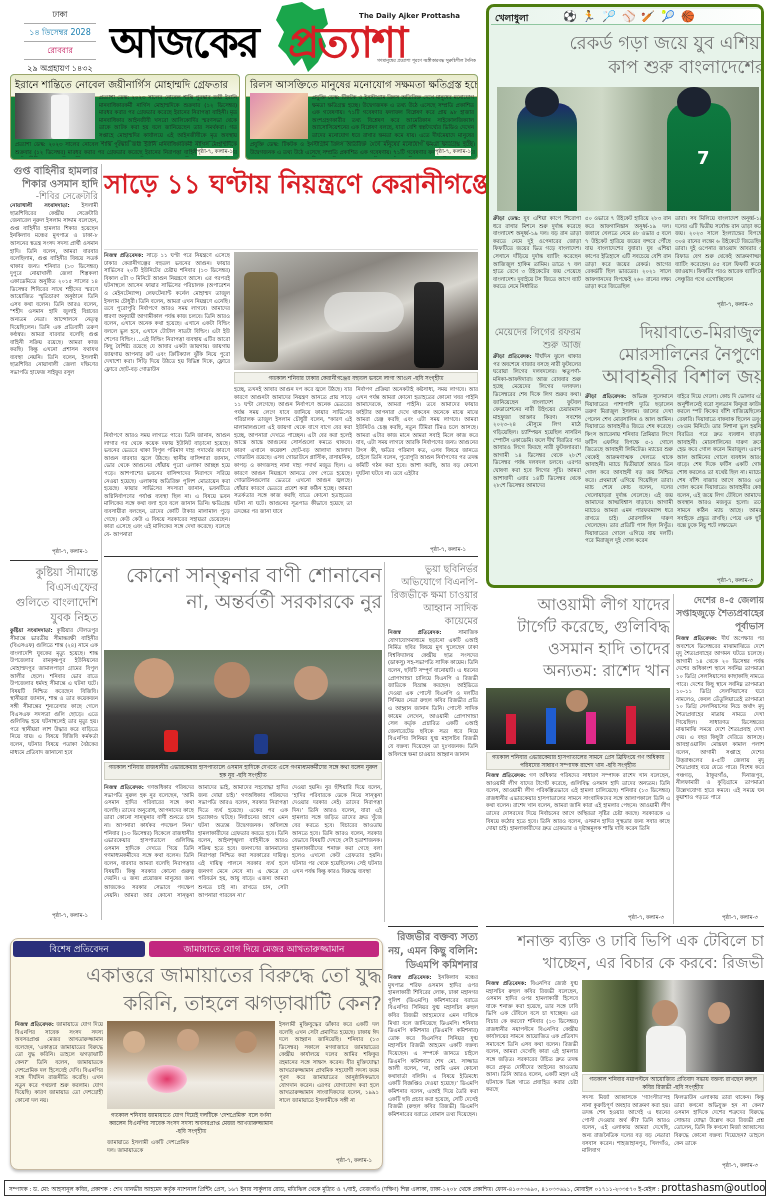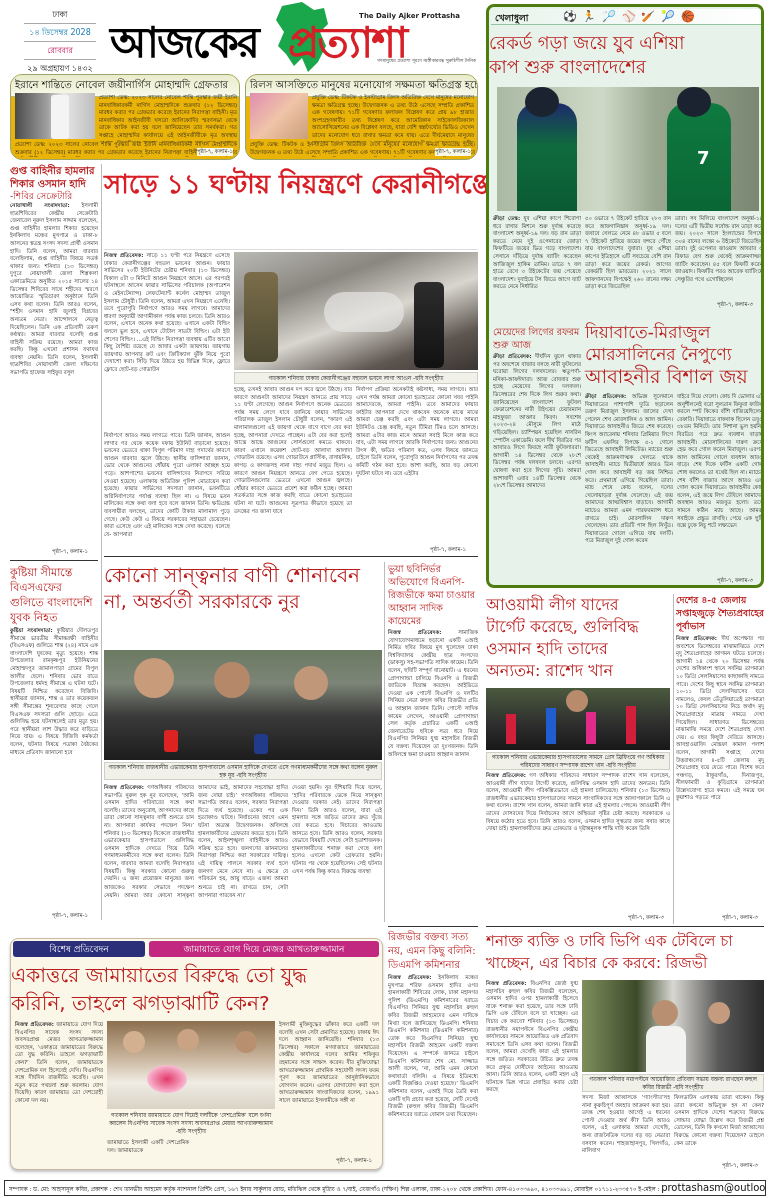--- a/index.html
+++ b/index.html
@@ -8,24 +8,24 @@
 .body-text{font-size:5.4px;line-height:7.6px;color:#222;text-align:justify;overflow:hidden}
 .body-text b{font-weight:bold}
 .photo{position:absolute;overflow:hidden}
 .caption{font-size:5.6px;line-height:8px;text-align:center;color:#222;background:#f1f1ea;border:1px solid #cfcfc4;position:absolute;overflow:hidden}
 .hr{position:absolute;background:#333}
 
 .date-box{left:24px;top:6px;width:72px;text-align:center;font-size:8px}
 .date-box div{border-bottom:1px solid #aaa;padding:2px 0}
 .logo-black{font-family:"DejaVu Serif",serif;font-size:42px;font-weight:bold;letter-spacing:-2px;color:#000}
 .logo-red{font-family:"DejaVu Serif",serif;font-size:42px;font-weight:bold;color:#d61f26;letter-spacing:-2px}
-.green-box{background:#eab308;border:1px solid #9aa56a;border-radius:12px}
+.green-box{background:#15803d;border:1px solid #9aa56a;border-radius:4px}
 .teaser-title{font-size:10px;padding:2px 4px;background:linear-gradient(#e9eccc,#f7f8e8);border-bottom:1px solid #b3ba88;white-space:nowrap;overflow:hidden}
 .headline-red{color:#d81f26;font-weight:bold;text-align:center}
-.headline{color:#b91c1c;text-align:left}
+.headline{color:#737373;text-align:right}
 .sports-bg{background:#e7f3ea;border:3px solid #4d7c0f;border-radius:8px}
 .tag{position:absolute;color:#fff;font-size:9px;text-align:center;line-height:16px;border-radius:3px}
 </style>
 </head>
 <body>
 
 <div class="abs date-box">
   <div>ঢাকা</div>
   <div style="color:#1a7fb0">১৪ ডিসেম্বর 2028</div>
   <div style="color:#c2185b">রোববার</div>
@@ -133,21 +133,21 @@
     <div class="abs" style="left:128px;top:10px;width:22px;height:22px;border-radius:50%;background:#b8906f"></div>
     <div class="abs" style="left:40px;top:44px;width:40px;height:28px;border-radius:50%;background:radial-gradient(#e23a6a,#f6a6c3 60%,#fff)"></div>
   </div>
   <div class="caption" style="left:96px;top:172px;width:168px;height:26px;background:#fbf7e8;border:none">গতকাল শনিবার জামায়াতে যোগ দিয়েই দলটিকে ‘দেশপ্রেমিক’ বলে বর্ণনা করলেন বিএনপির সাবেক সংসদ সদস্য অবসরপ্রাপ্ত মেজর আখতারুজ্জামান -ছবি সংগৃহীত</div>
   <div class="body-text abs" style="left:268px;top:82px;width:100px;height:146px">ইসলামী মুক্তিযুদ্ধের ডাঁকার করে একটি দল বলেছি এখন সেটা প্রমাণিত হয়েছে। ঢাকায় ঈদ দলে আহ্বান জানিয়েছি। শনিবার (১৩ ডিসেম্বর) সকালে মগবাজারে জামায়াতের কেন্দ্রীয় কার্যালয়ে দলের আমির শফিকুর রহমানের সঙ্গে সাক্ষাৎ করেন। বীর মুক্তিযোদ্ধা আখতারুজ্জামান প্রাথমিক সহযোগী সদস্য ফরম পূরণ করে জামায়াতের আনুষ্ঠানিকভাবে যোগদান করেন। এরপর যোগাযোগ করা হলে আখতারুজ্জামান সাংবাদিকদের বলেন, ১৯৯১ সালে জামায়াতে ইসলামীকে সঙ্গী না</div>
   <div class="body-text abs" style="left:96px;top:200px;width:168px;height:28px;columns:2;column-gap:4px">জামায়াতে ইসলামী একটি দেশপ্রেমিক দল। জামায়াতকে</div>
   <div class="abs" style="left:325px;top:218px;font-size:5.5px;background:#fbf7e8">পৃষ্ঠা-৭, কলাম-১</div>
 </div>
 
 <div class="abs" style="left:388px;top:930px;width:90px;height:240px;overflow:hidden">
-  <div class="headline" style="font-size:10px;line-height:14px;font-weight:normal">রিজভীর বক্তব্য সত্য নয়, এমন কিছু বলিনি: ডিএমপি কমিশনার</div>
+  <div class="headline" style="font-size:10px;line-height:14px;font-weight:bold">রিজভীর বক্তব্য সত্য নয়, এমন কিছু বলিনি: ডিএমপি কমিশনার</div>
   <div class="body-text" style="height:180px;margin-top:2px"><b>নিজস্ব প্রতিবেদক:</b> <span>ইনকিলাব মঞ্চের মুখপাত্র শরিফ ওসমান হাদির ওপর হামলাকারী শিবিরের লোক, ঢাকা মহানগর পুলিশ (ডিএমপি) কমিশনারের বরাতে বিএনপির সিনিয়র যুগ্ম মহাসচিব রুহুল কবির রিজভী আহমেদের এমন দাবিকে মিথ্যা বলে জানিয়েছে ডিএমপি। শনিবার ডিএমপি কমিশনার (ডিএমপি কমিশনার) তোক করে বিএনপির সিনিয়র যুগ্ম মহাসচিব রিজভী আহমেদ একটি বক্তব্য দিয়েছেন। এ সম্পর্কে জানতে চাইলে ডিএমপি কমিশনার শেখ মো. সাজ্জাত আলী বলেন, ‘না, আমি এমন কোনো কথাবার্তা বলিনি। এ বিষয়ে ইতিমধ্যে একটি বিজ্ঞপ্তিও দেওয়া হয়েছে।’ ডিএমপি কমিশনার বলেন, এআই দিয়ে তৈরি করা একটি ছবি প্রচার করা হয়েছে, সেটি দেখেই রিজভী (রুহুল কবির রিজভী) ডিএমপি কমিশনারের বরাতে বোমাস তথ্য দিয়েছেন।</span></div>
 </div>
 
 <div class="abs sports-bg" style="left:486px;top:4px;width:278px;height:584px;overflow:hidden">
   <div class="abs" style="left:2px;top:2px;width:272px;height:16px;background:linear-gradient(90deg,#e8f4ec,#fff);border-bottom:1px solid #8fc6a0">
     <span class="abs" style="left:4px;top:2px;font-size:9px;font-weight:bold">খেলাধুলা</span>
     <span class="abs" style="left:72px;top:1px;font-size:11px;letter-spacing:6px;color:#d94c6c">⚽🏃🏸⚾🏏🎾🏀</span>
   </div>
   <div class="headline abs" style="left:0;top:24px;width:276px;font-size:18px;line-height:24px;white-space:nowrap">রেকর্ড গড়া জয়ে যুব এশিয়া</div>
   <div class="headline abs" style="left:0;top:48px;width:276px;font-size:18px;line-height:24px;white-space:nowrap">কাপ শুরু বাংলাদেশের</div>

